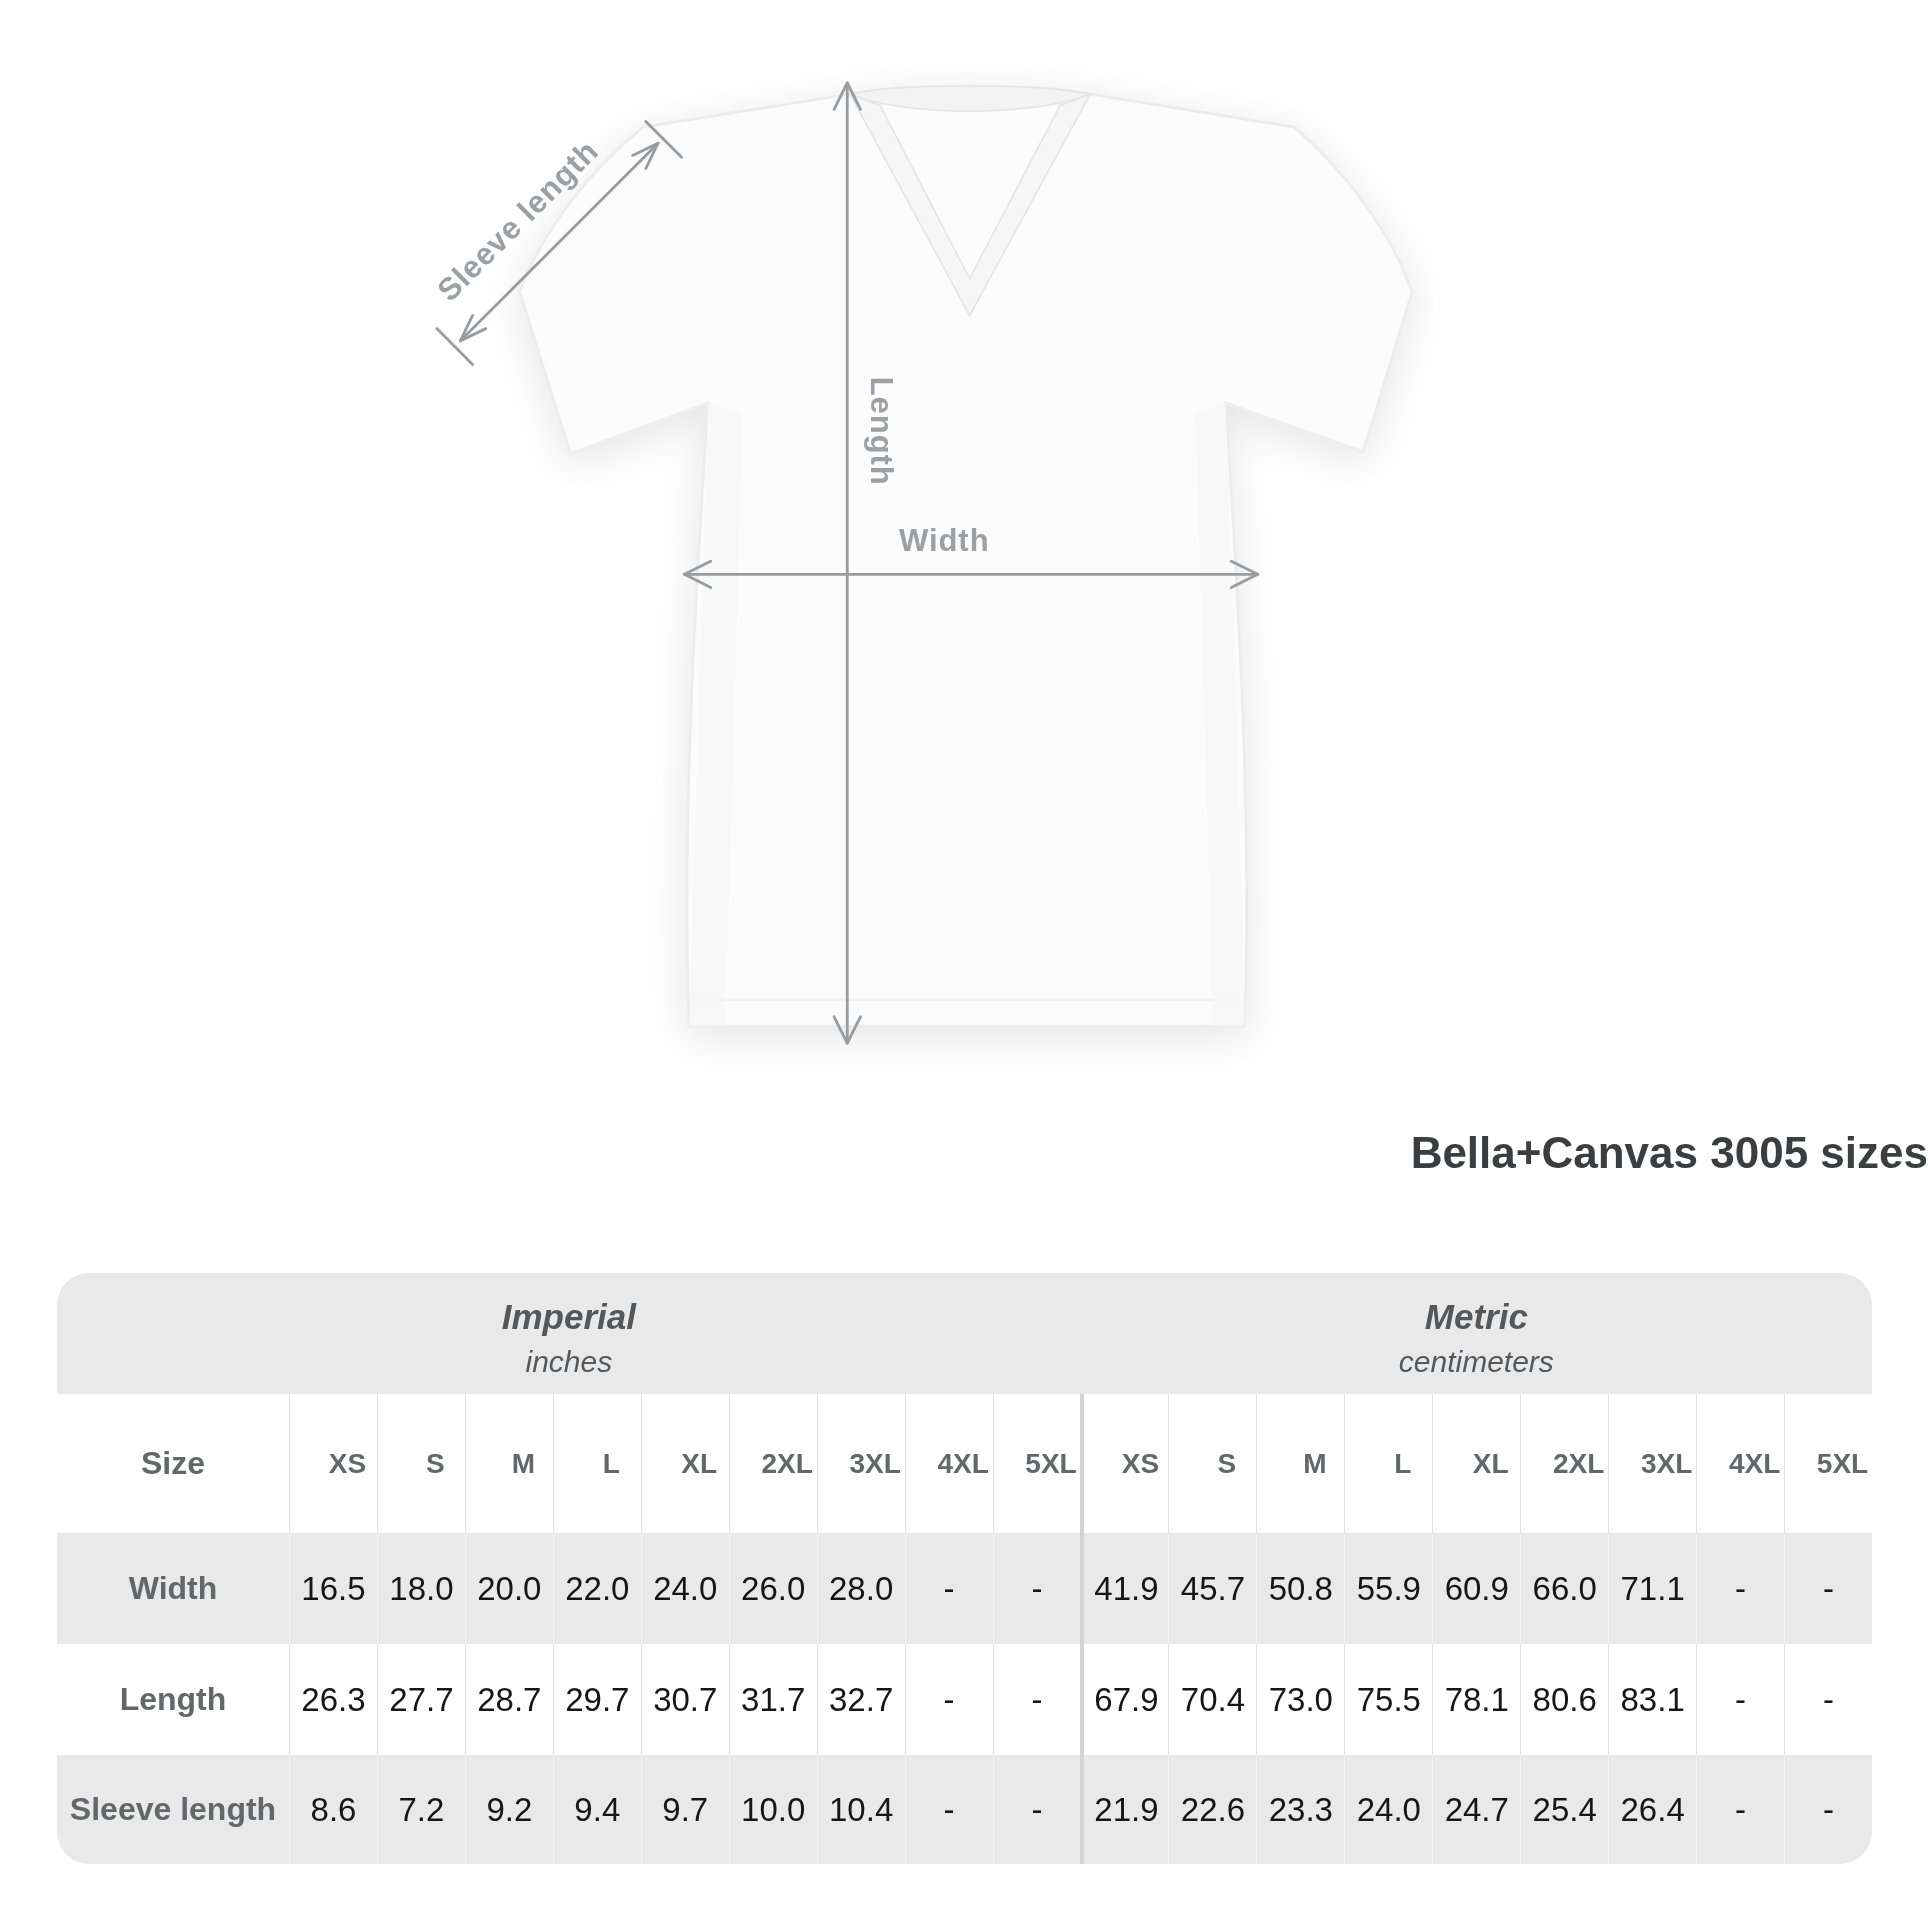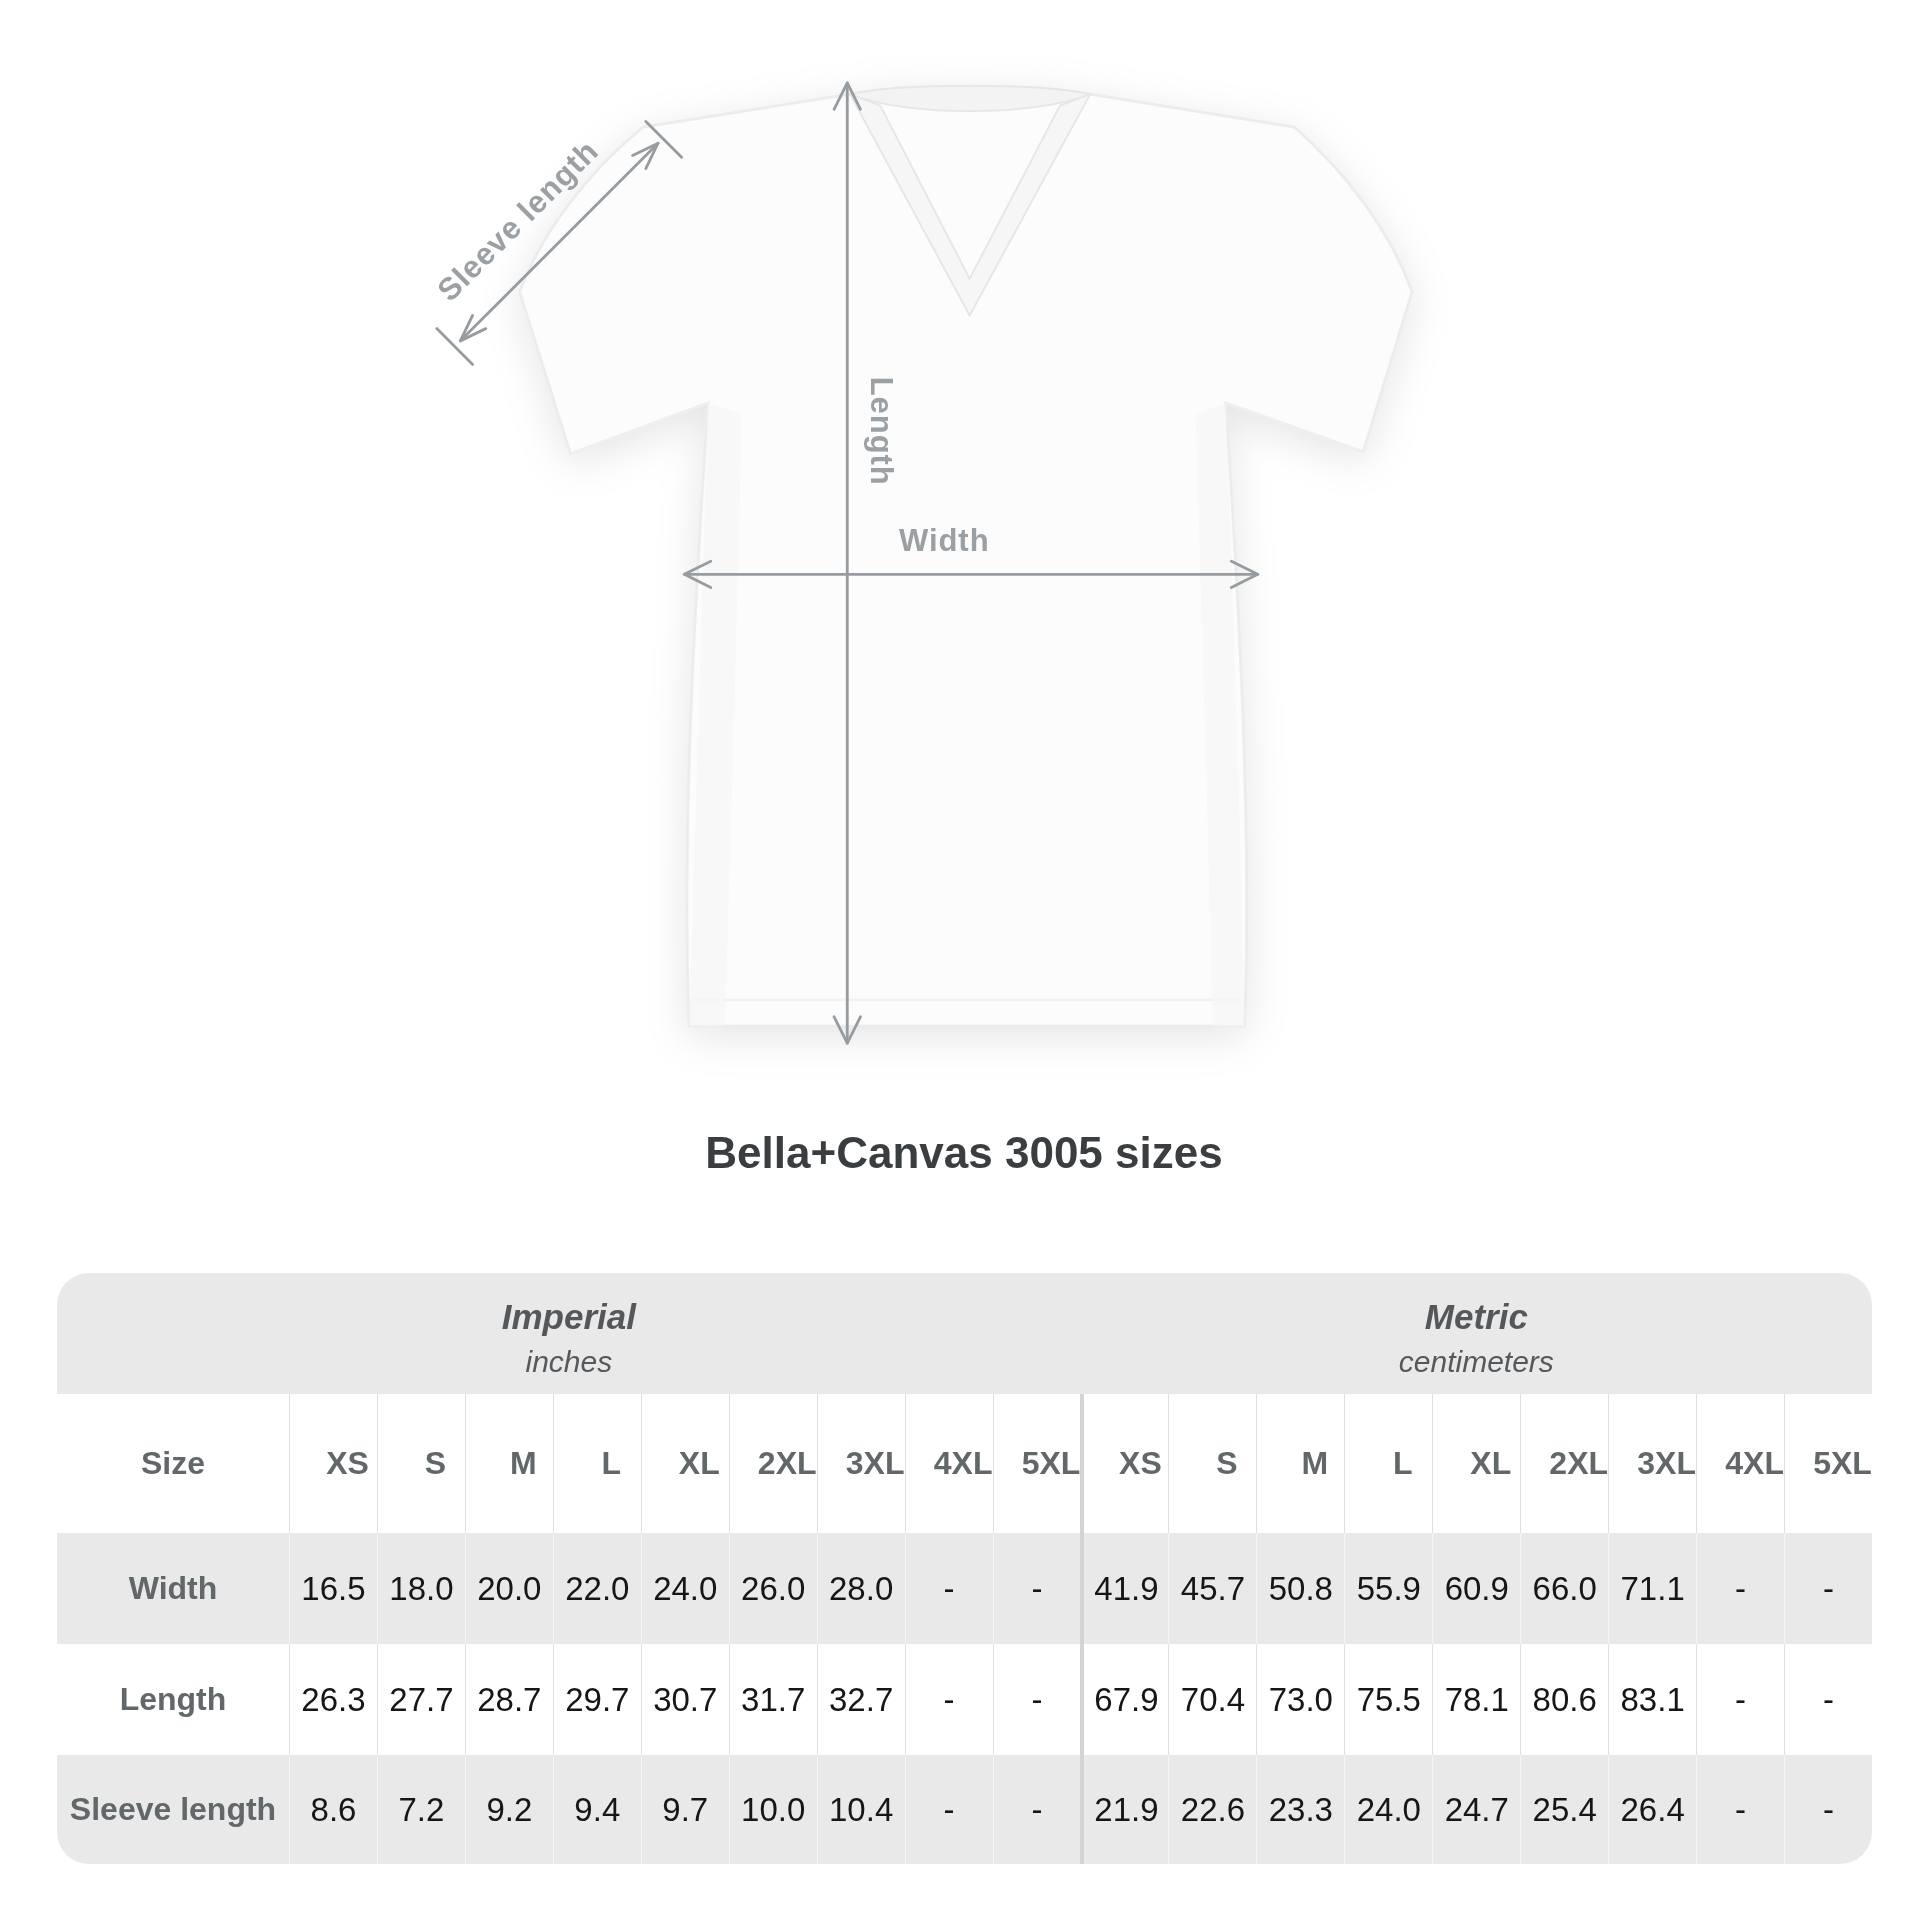--- a/index.html
+++ b/index.html
@@ -7,21 +7,21 @@
     position:relative;width:1928px;height:1928px;background:#ffffff;overflow:hidden;
     font-family:"Liberation Sans",sans-serif;
   }
   
   #shirt-svg{position:absolute;left:0;top:0;}
   .shirt-shape{filter:drop-shadow(0 10px 22px rgba(0,0,0,0.10));}
   .dim-line{stroke:#979ca0;stroke-width:3;fill:none;stroke-linecap:round;stroke-linejoin:round;}
   .dim-label{fill:#9aa0a3;font-weight:bold;font-size:33px;letter-spacing:1px;font-family:"Liberation Sans",sans-serif;}
   
   .page-title{
-    position:absolute;left:0;top:1128px;width:100%;text-align:center;
+    position:absolute;left:0;top:1128px;width:100%;text-align:right;
     font-size:44px;font-weight:bold;color:#3b3e40;
   }
   .page-subtitle{
     position:absolute;left:0;top:1194px;width:100%;text-align:center;
     font-size:27px;font-style:italic;color:#4e5254;
   }
   
   .panel{
     position:absolute;left:57px;top:1273px;width:1815px;height:591px;
     background:#e9e9ea;border-radius:32px;overflow:hidden;
@@ -35,21 +35,21 @@
   .t-row{display:grid;grid-template-columns:232px repeat(18,1fr);}
   .row-sizes{height:139px;background:#ffffff;}
   .row-g{height:111px;background:transparent;}
   .row-w{height:111px;background:#ffffff;}
   .row-last{height:109px;}
   .t-cell{display:flex;align-items:center;justify-content:center;}
   .t-row .t-cell:not(:first-child){border-left:1.9px solid #e0e0e0;}
   .row-g .t-cell:not(:first-child),.row-last .t-cell:not(:first-child){border-left-color:#f5f5f5;}
   .t-row .t-cell.metric-start{border-left:4.7px solid #d4d4d4;}
   .t-label{font-size:32px;font-weight:bold;color:#62686a;}
-  .t-size{font-size:32px;font-weight:bold;color:#62686a;padding-left:28px;}
+  .t-size{font-size:28px;font-weight:bold;color:#62686a;padding-left:28px;}
   .t-val{font-size:33px;color:#161616;}
 </style>
 </head>
 <body>
 
 <div id="canvas">
 
   <svg id="shirt-svg" width="1928" height="1111" viewBox="0 0 2048 1180">
 
     <g class="shirt-shape">

